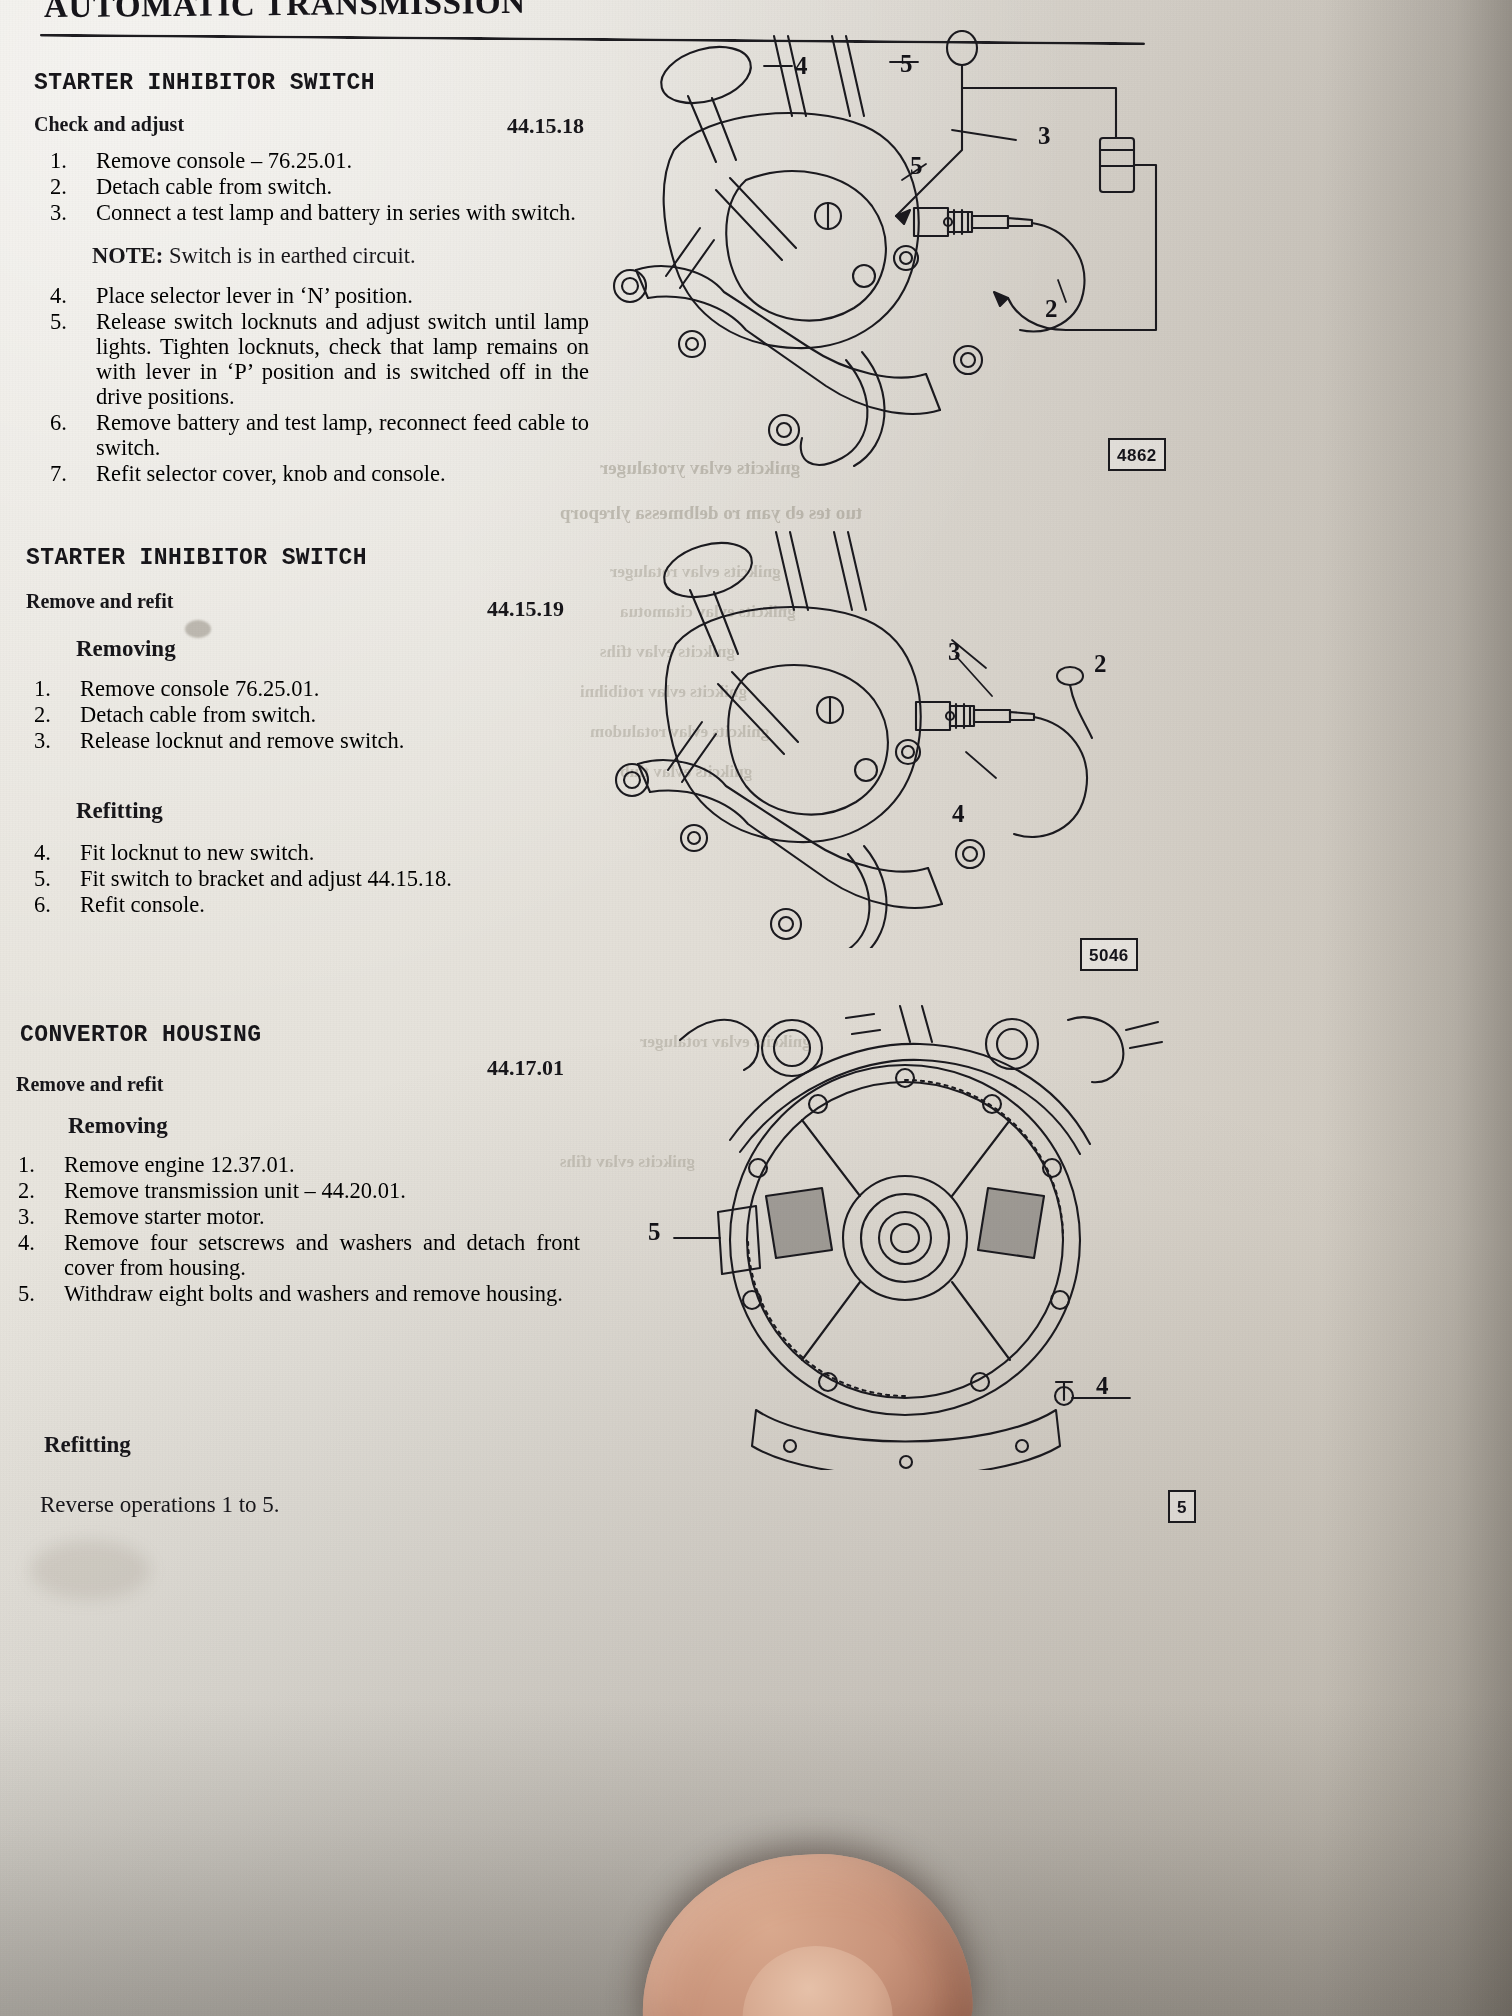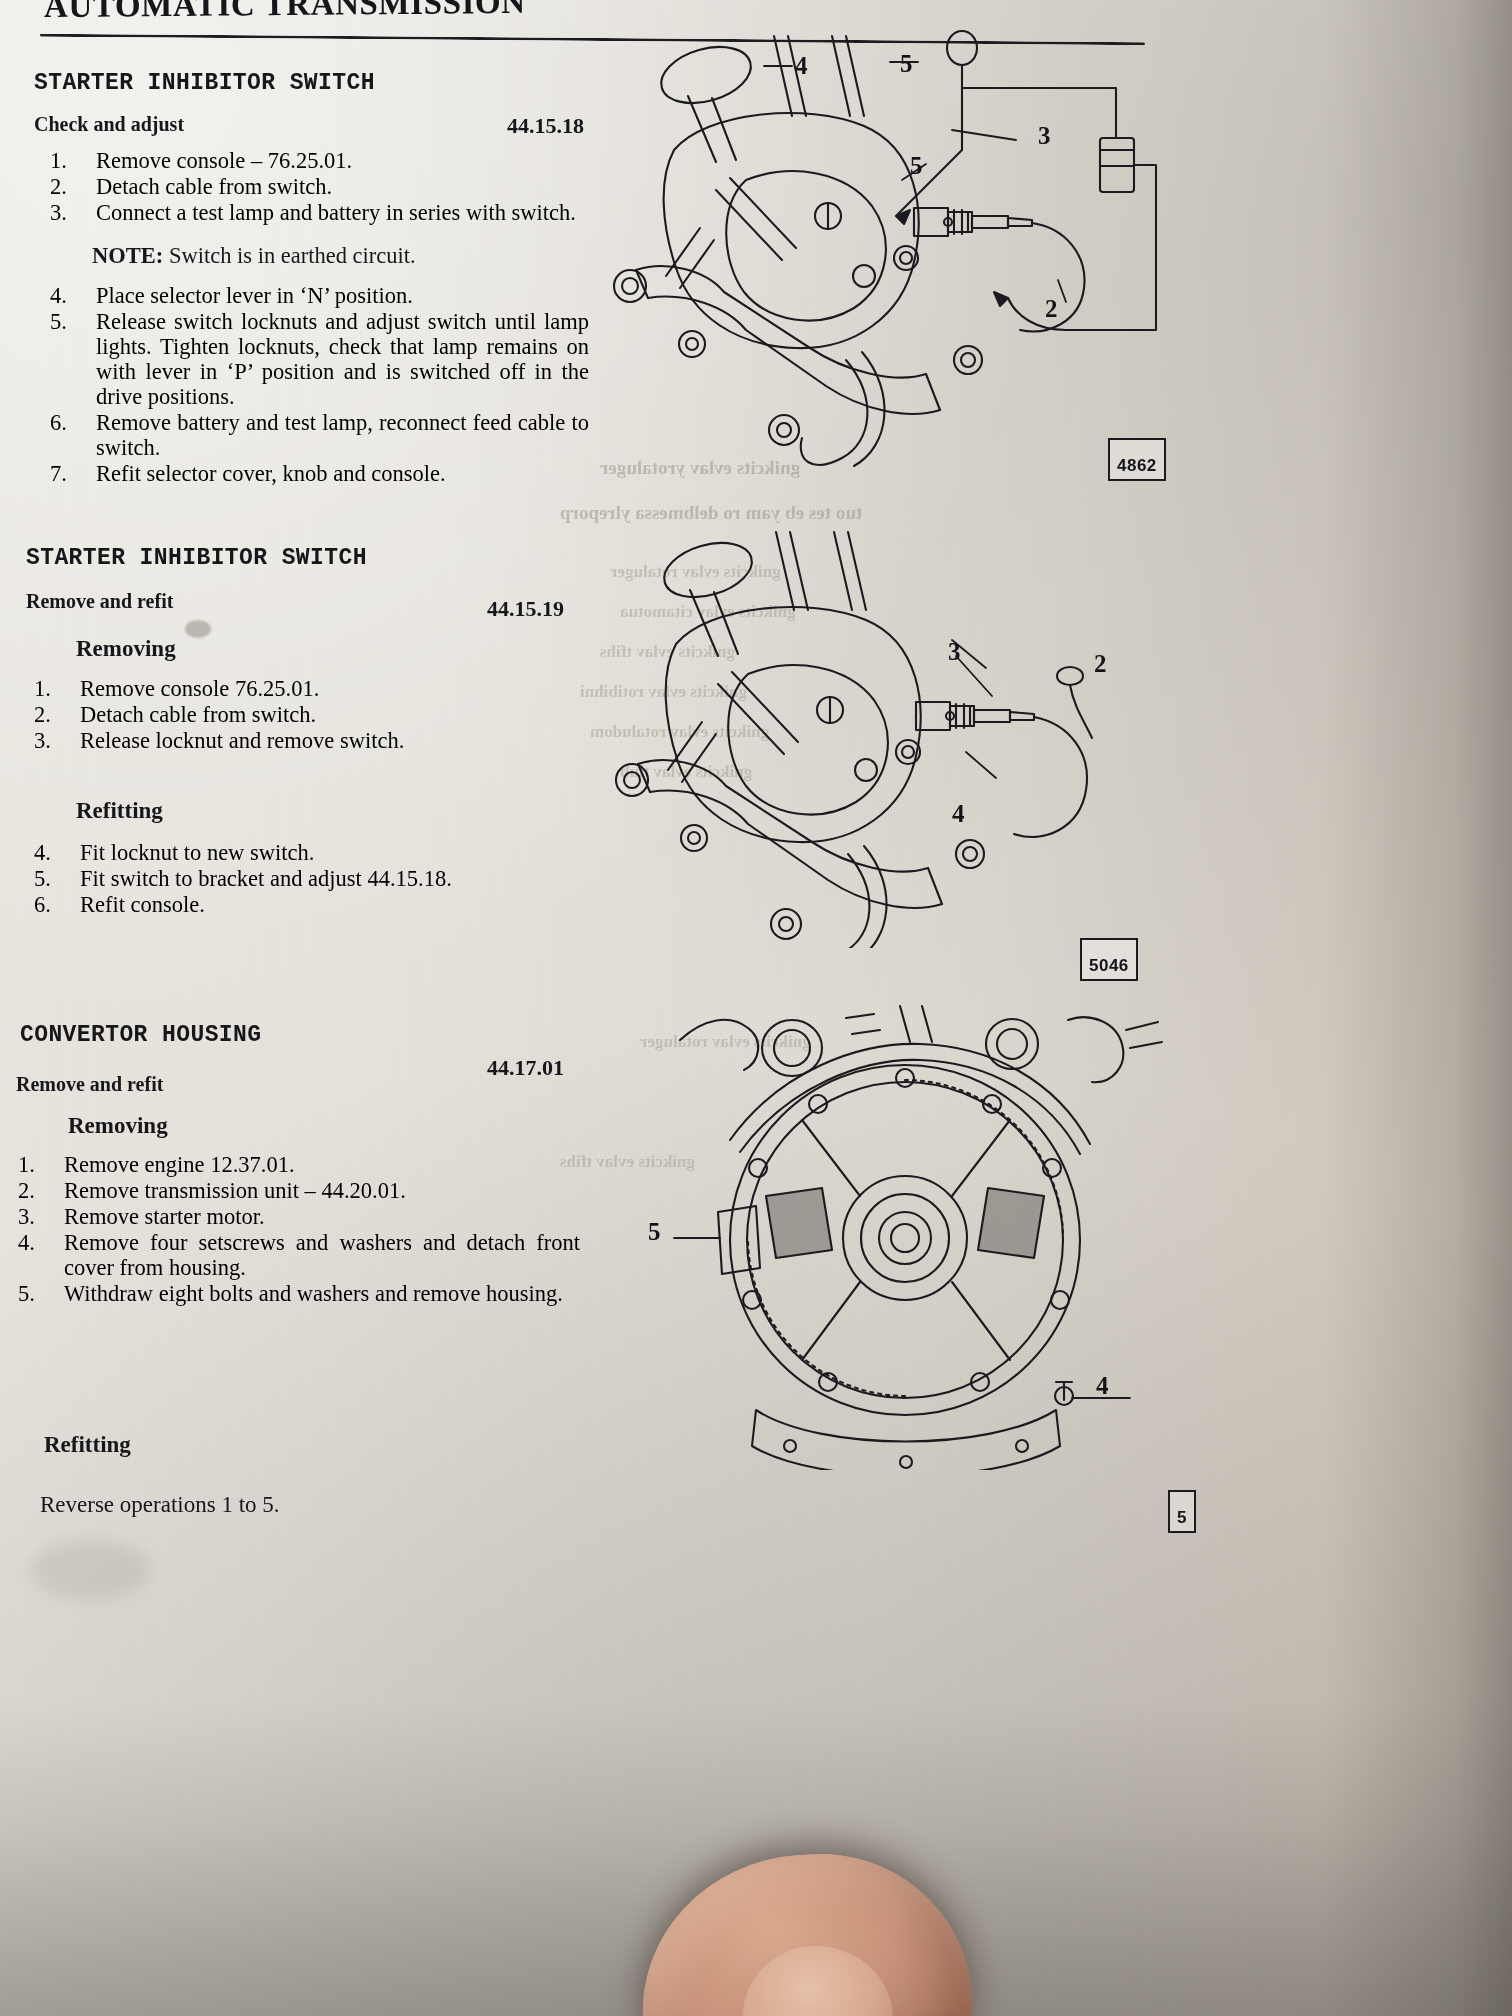--- a/index.html
+++ b/index.html
@@ -61,21 +61,21 @@
     font-size:19px;line-height:25px;white-space:pre;pointer-events:none;
     font-weight:600;filter:blur(.4px);
   }
   .bleed.b2{font-size:17px;line-height:23px;opacity:.42;}
 
   
   .fig{position:absolute;}
   .fig svg{display:block;}
   .figbox{
     position:absolute;border:2px solid #1b1a1e;background:rgba(255,255,255,.35);
-    font-size:17px;font-weight:700;letter-spacing:.5px;padding:16px 7px 3px;color:#15141a;
+    font-size:17px;font-weight:700;letter-spacing:.5px;padding:6px 7px 3px;color:#15141a;
     font-family:"Liberation Sans",sans-serif;
   }
   .callout{
     position:absolute;font-size:25px;font-weight:700;color:#141318;
     font-family:"Liberation Serif",serif;
   }
 
   
   #thumb{
     position:absolute;left:640px;top:1855px;width:330px;height:230px;

